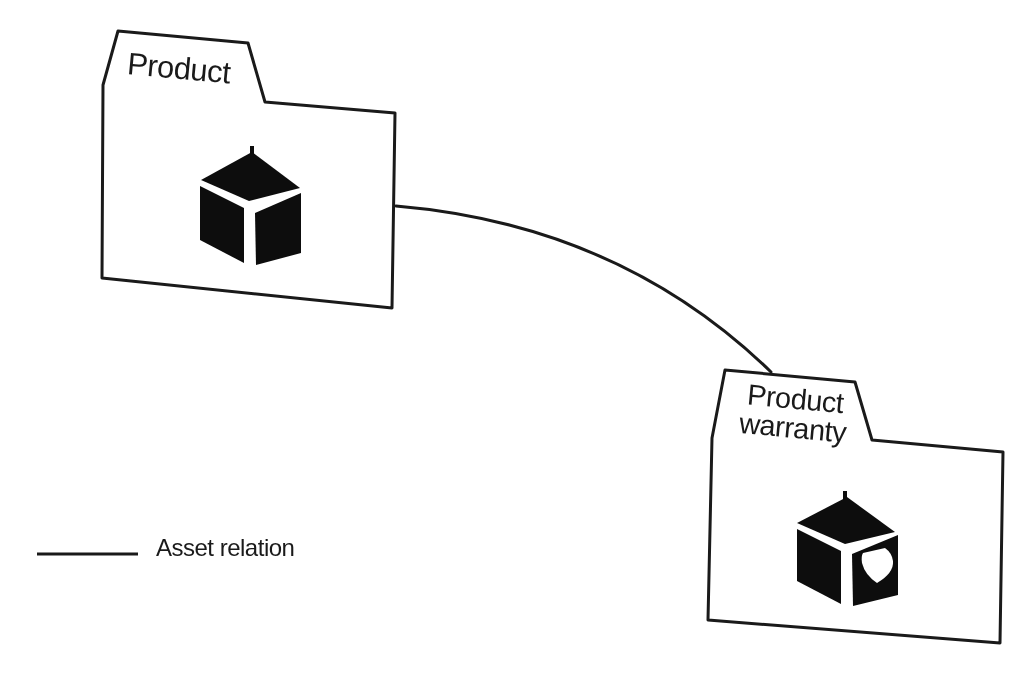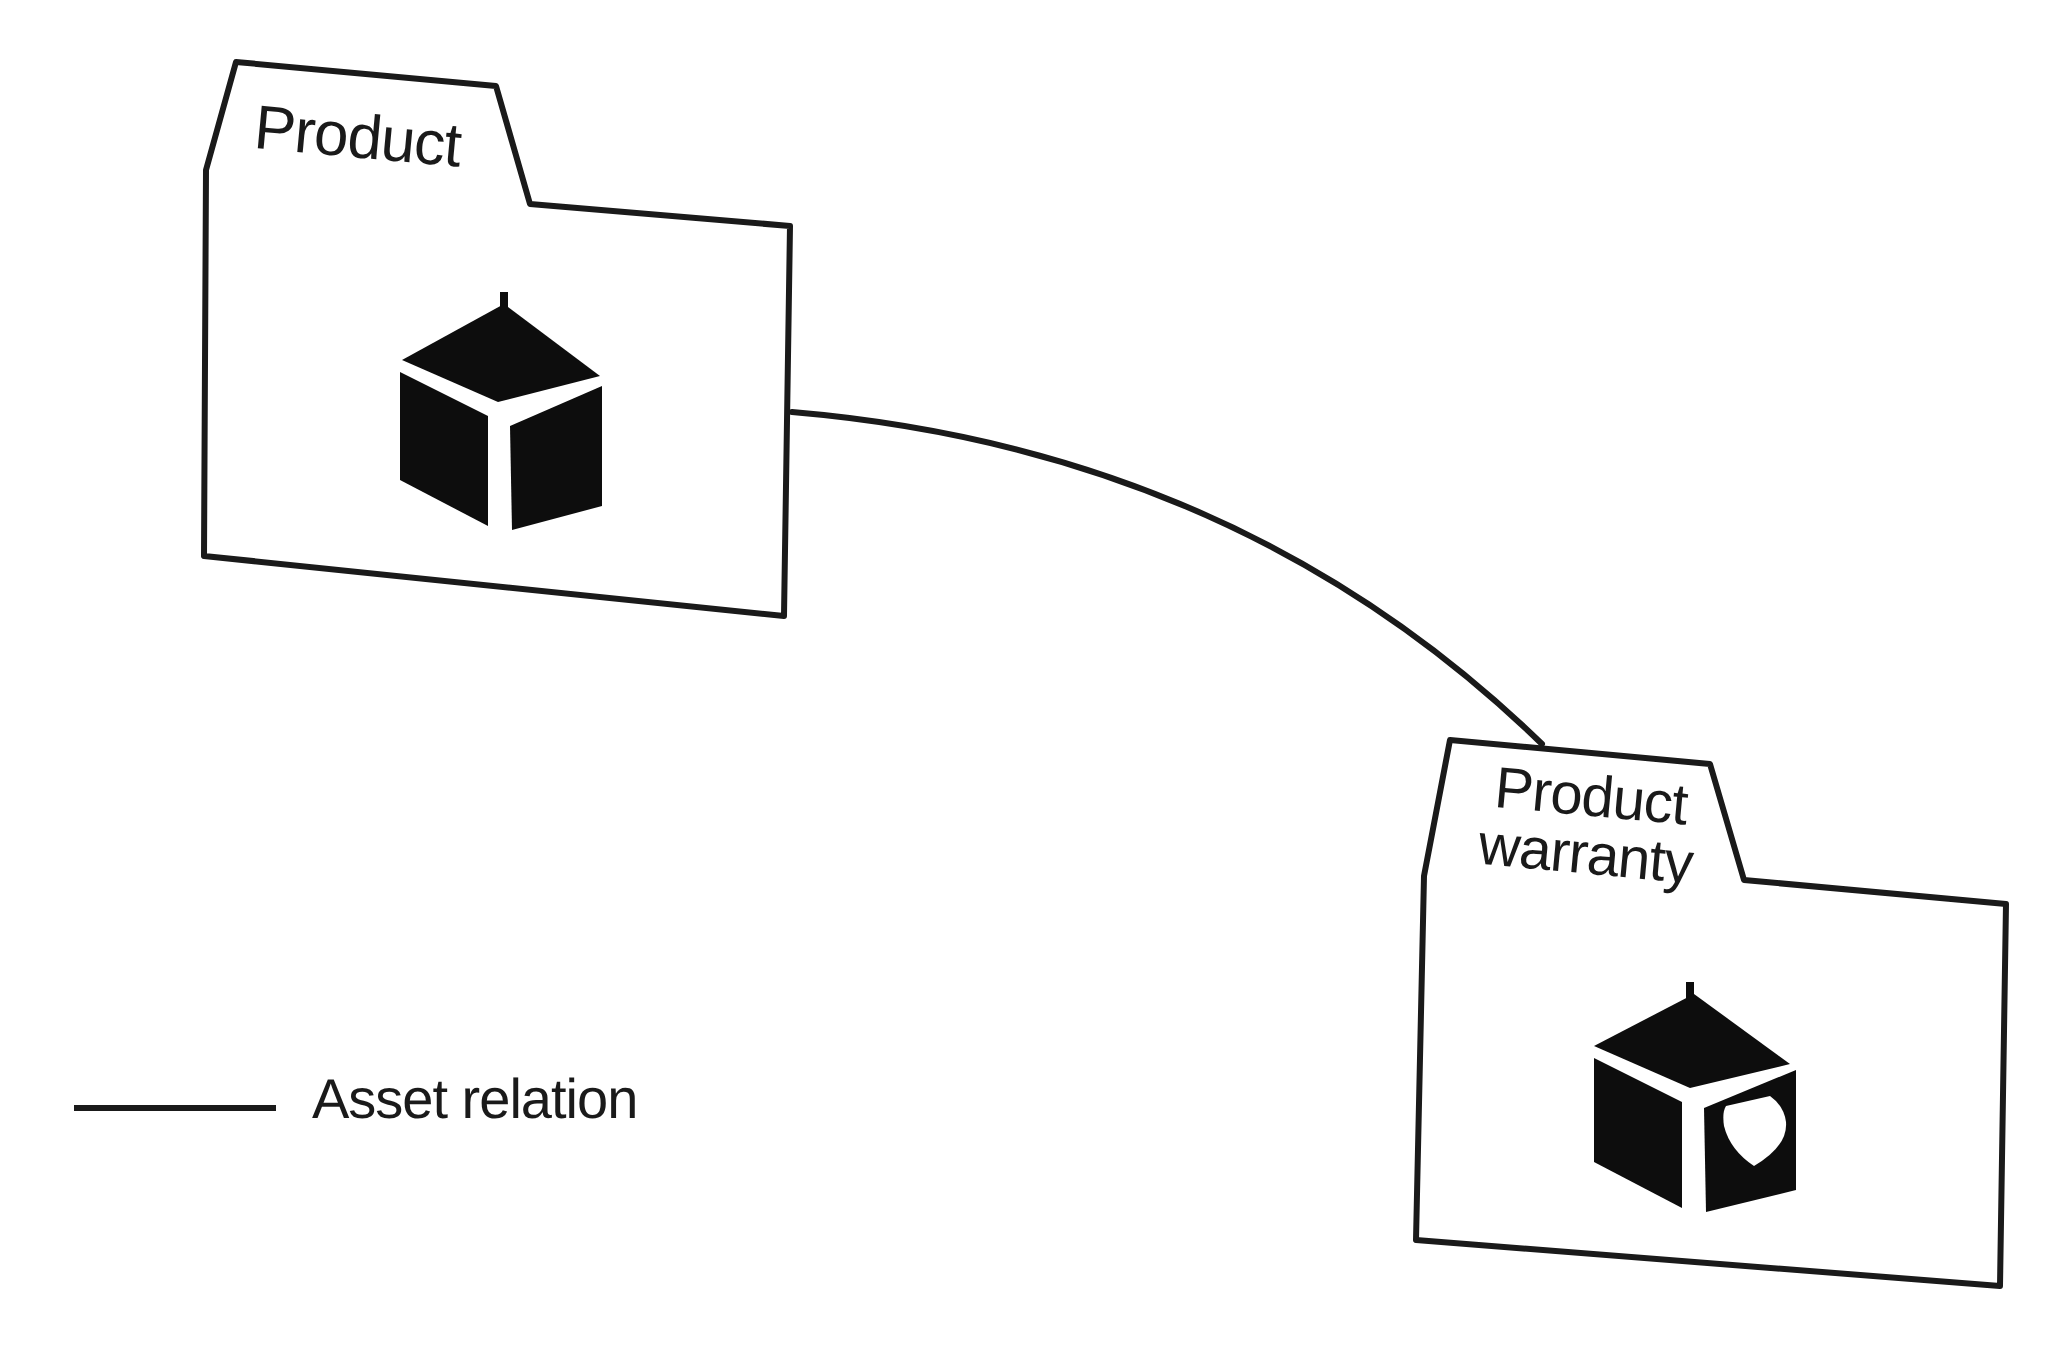--- a/index.html
+++ b/index.html
@@ -41,21 +41,21 @@
     font-size: 29px;
     line-height: 29px;
     text-align: center;
     letter-spacing: -0.5px;
     transform: rotate(5.3deg);
     transform-origin: left top;
   }
   #legend-label {
     left: 156px;
     top: 534px;
-    font-size: 28px;
+    font-size: 24px;
     letter-spacing: -0.5px;
   }
 </style>
 </head>
 <body>
 
 <div class="canvas">
 
   <svg width="1024" height="685" viewBox="0 0 1024 685">
 

